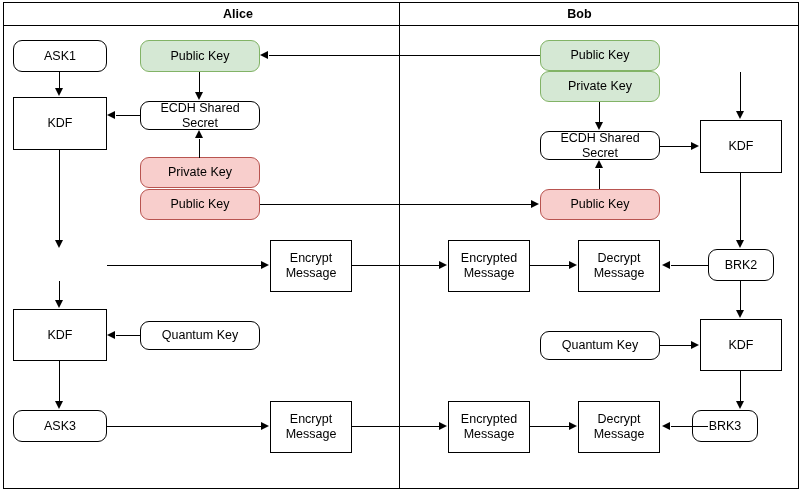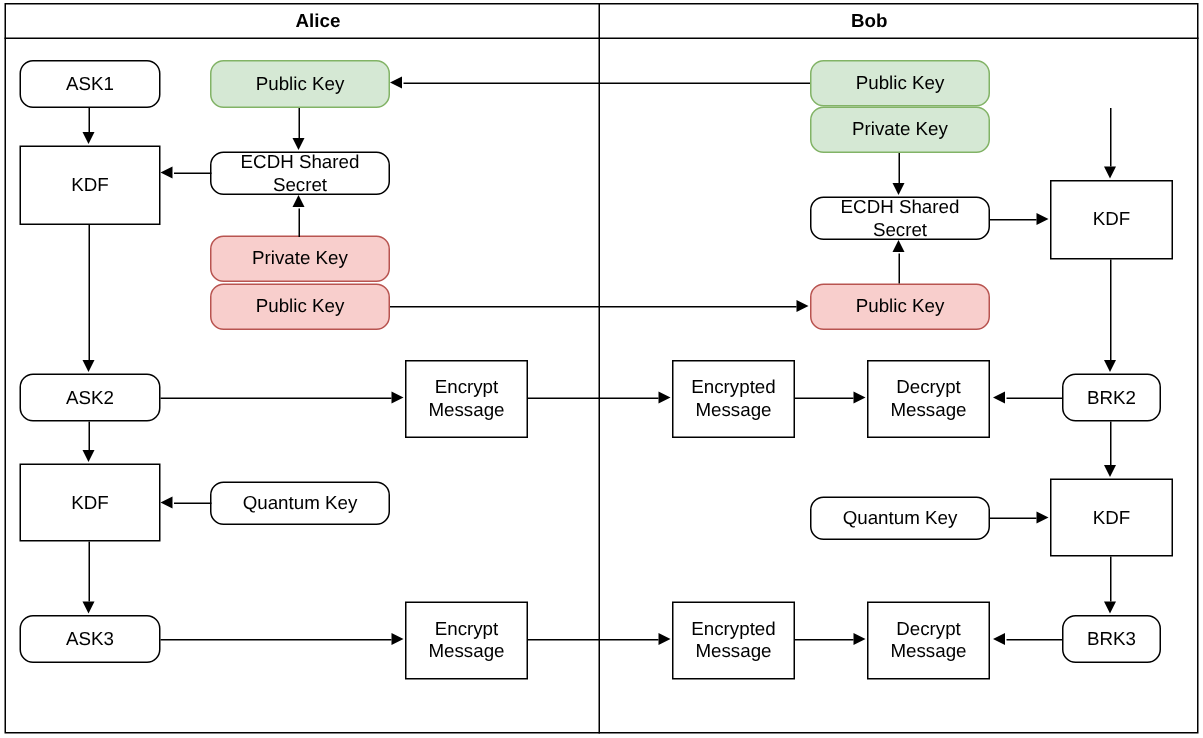--- a/index.html
+++ b/index.html
@@ -45,21 +45,21 @@
   .hdr-label {
     position: absolute;
     top: 5px;
     height: 18px;
     line-height: 18px;
     text-align: center;
     font-size: 12.5px;
     font-weight: bold;
     color: #000;
   }
-  #hdr-alice { left: 14px;   width: 396px; }
+  #hdr-alice { left: 3px;   width: 396px; padding-left: 37px; }
   #hdr-bob   { left: 380px; width: 399px; }
 
   
   .node {
     position: absolute;
     box-sizing: border-box;
     border: 1.35px solid #000;
     background: #ffffff;
     color: #000;
     font-size: 12.5px;
@@ -124,21 +124,20 @@
   <div class="hdr-rule"></div>
   <div class="v-divider"></div>
 
   <div class="hdr-label" id="hdr-alice">Alice</div>
   <div class="hdr-label" id="hdr-bob">Bob</div>
 
   <div class="node rounded" style="left:13px;  top:40px;  width:94px;  height:32px;">ASK1</div>
 
   <div class="node" style="left:13px;  top:97px;  width:94px;  height:53px;">KDF</div>
 
-  <div class="node rounded" style="left:13px;  top:249px; width:94px;  height:32px;">ASK2</div>
 
   <div class="node" style="left:13px;  top:309px; width:94px;  height:52px;">KDF</div>
 
   <div class="node rounded" style="left:13px;  top:410px; width:94px;  height:32px;">ASK3</div>
 
   <div class="node rounded green" style="left:140px; top:40px; width:120px; height:32px;">Public Key</div>
 
   <div class="node rounded" style="left:140px; top:101px; width:120px; height:29px;">ECDH Shared Secret</div>
 
   <div class="node rounded pink" style="left:140px; top:157px; width:120px; height:31px;">Private Key</div>
@@ -163,21 +162,21 @@
 
   <div class="node rounded" style="left:540px; top:331px; width:120px; height:29px;">Quantum Key</div>
 
 
   <div class="node" style="left:700px; top:120px; width:82px; height:53px;">KDF</div>
 
   <div class="node rounded" style="left:708px; top:249px; width:66px; height:32px;">BRK2</div>
 
   <div class="node" style="left:700px; top:319px; width:82px; height:52px;">KDF</div>
 
-  <div class="node rounded" style="left:708px; top:410px; width:66px; height:32px;">BRK3</div>
+  <div class="node rounded" style="left:692px; top:410px; width:66px; height:32px;">BRK3</div>
 
   <div class="node" style="left:448px; top:240px; width:82px; height:52px;">Encrypted
 Message</div>
 
   <div class="node" style="left:578px; top:240px; width:82px; height:52px;">Decrypt
 Message</div>
 
   <div class="node" style="left:448px; top:401px; width:82px; height:52px;">Encrypted
 Message</div>
 

